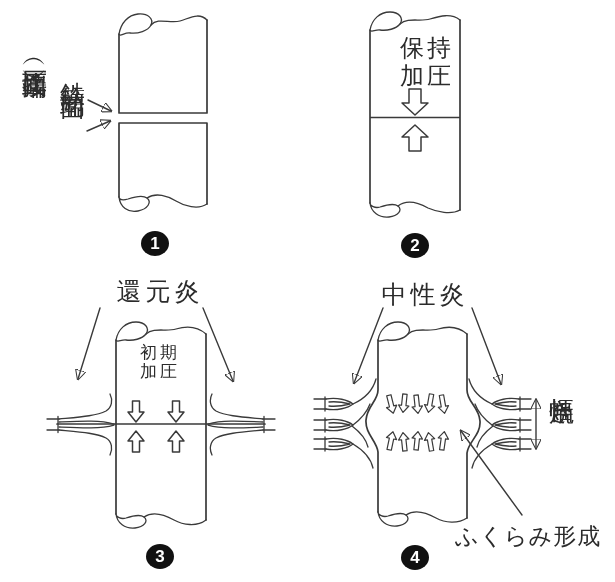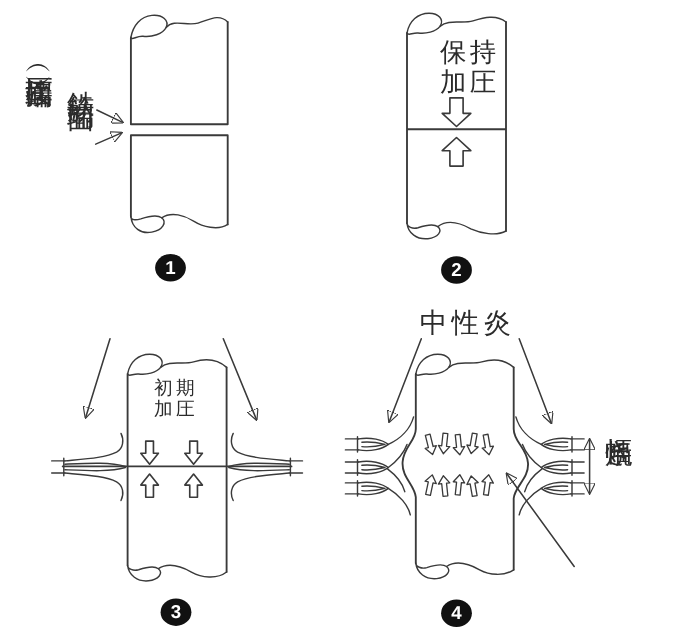--- a/index.html
+++ b/index.html
@@ -162,24 +162,26 @@
     <path class="leader" d="M536,400 V448" marker-start="url(#ah)" marker-end="url(#ah)"></path>
     <path class="leader" d="M522,515 L461,431" marker-end="url(#ah)"></path>
   </svg>
 
   <div class="label vtext" style="left:59px;top:62px;font-size:25px;letter-spacing:5px;">鉄筋端面</div>
   <div class="label vtext" style="left:21px;top:50px;font-size:25px;letter-spacing:1px;">（圧接端面）</div>
 
   <div class="label center" style="left:371px;top:34px;width:88px;font-size:24px;letter-spacing:3px;line-height:1.18;padding-left:12px;">保持
 加圧</div>
 
+  <div class="label center" style="left:108px;top:277px;width:104px;font-size:25px;letter-spacing:4px;">還元炎</div>
   <div class="label center" style="left:117px;top:343px;width:86px;font-size:17px;letter-spacing:3px;line-height:1.14;">初期
 加圧</div>
 
   <div class="label center" style="left:373px;top:280px;width:104px;font-size:25px;letter-spacing:4px;">中性炎</div>
   <div class="label vtext" style="left:548px;top:378px;font-size:25px;letter-spacing:2px;">幅焼き</div>
+  <div class="label" style="left:455px;top:524px;font-size:23px;letter-spacing:1px;">ふくらみ形成</div>
 
   <div class="badge" style="left:141px;top:231px;">1</div>
   <div class="badge" style="left:401px;top:233px;">2</div>
   <div class="badge" style="left:146px;top:544px;">3</div>
   <div class="badge" style="left:401px;top:545px;">4</div>
 
 </div>
 
 </body></html>

